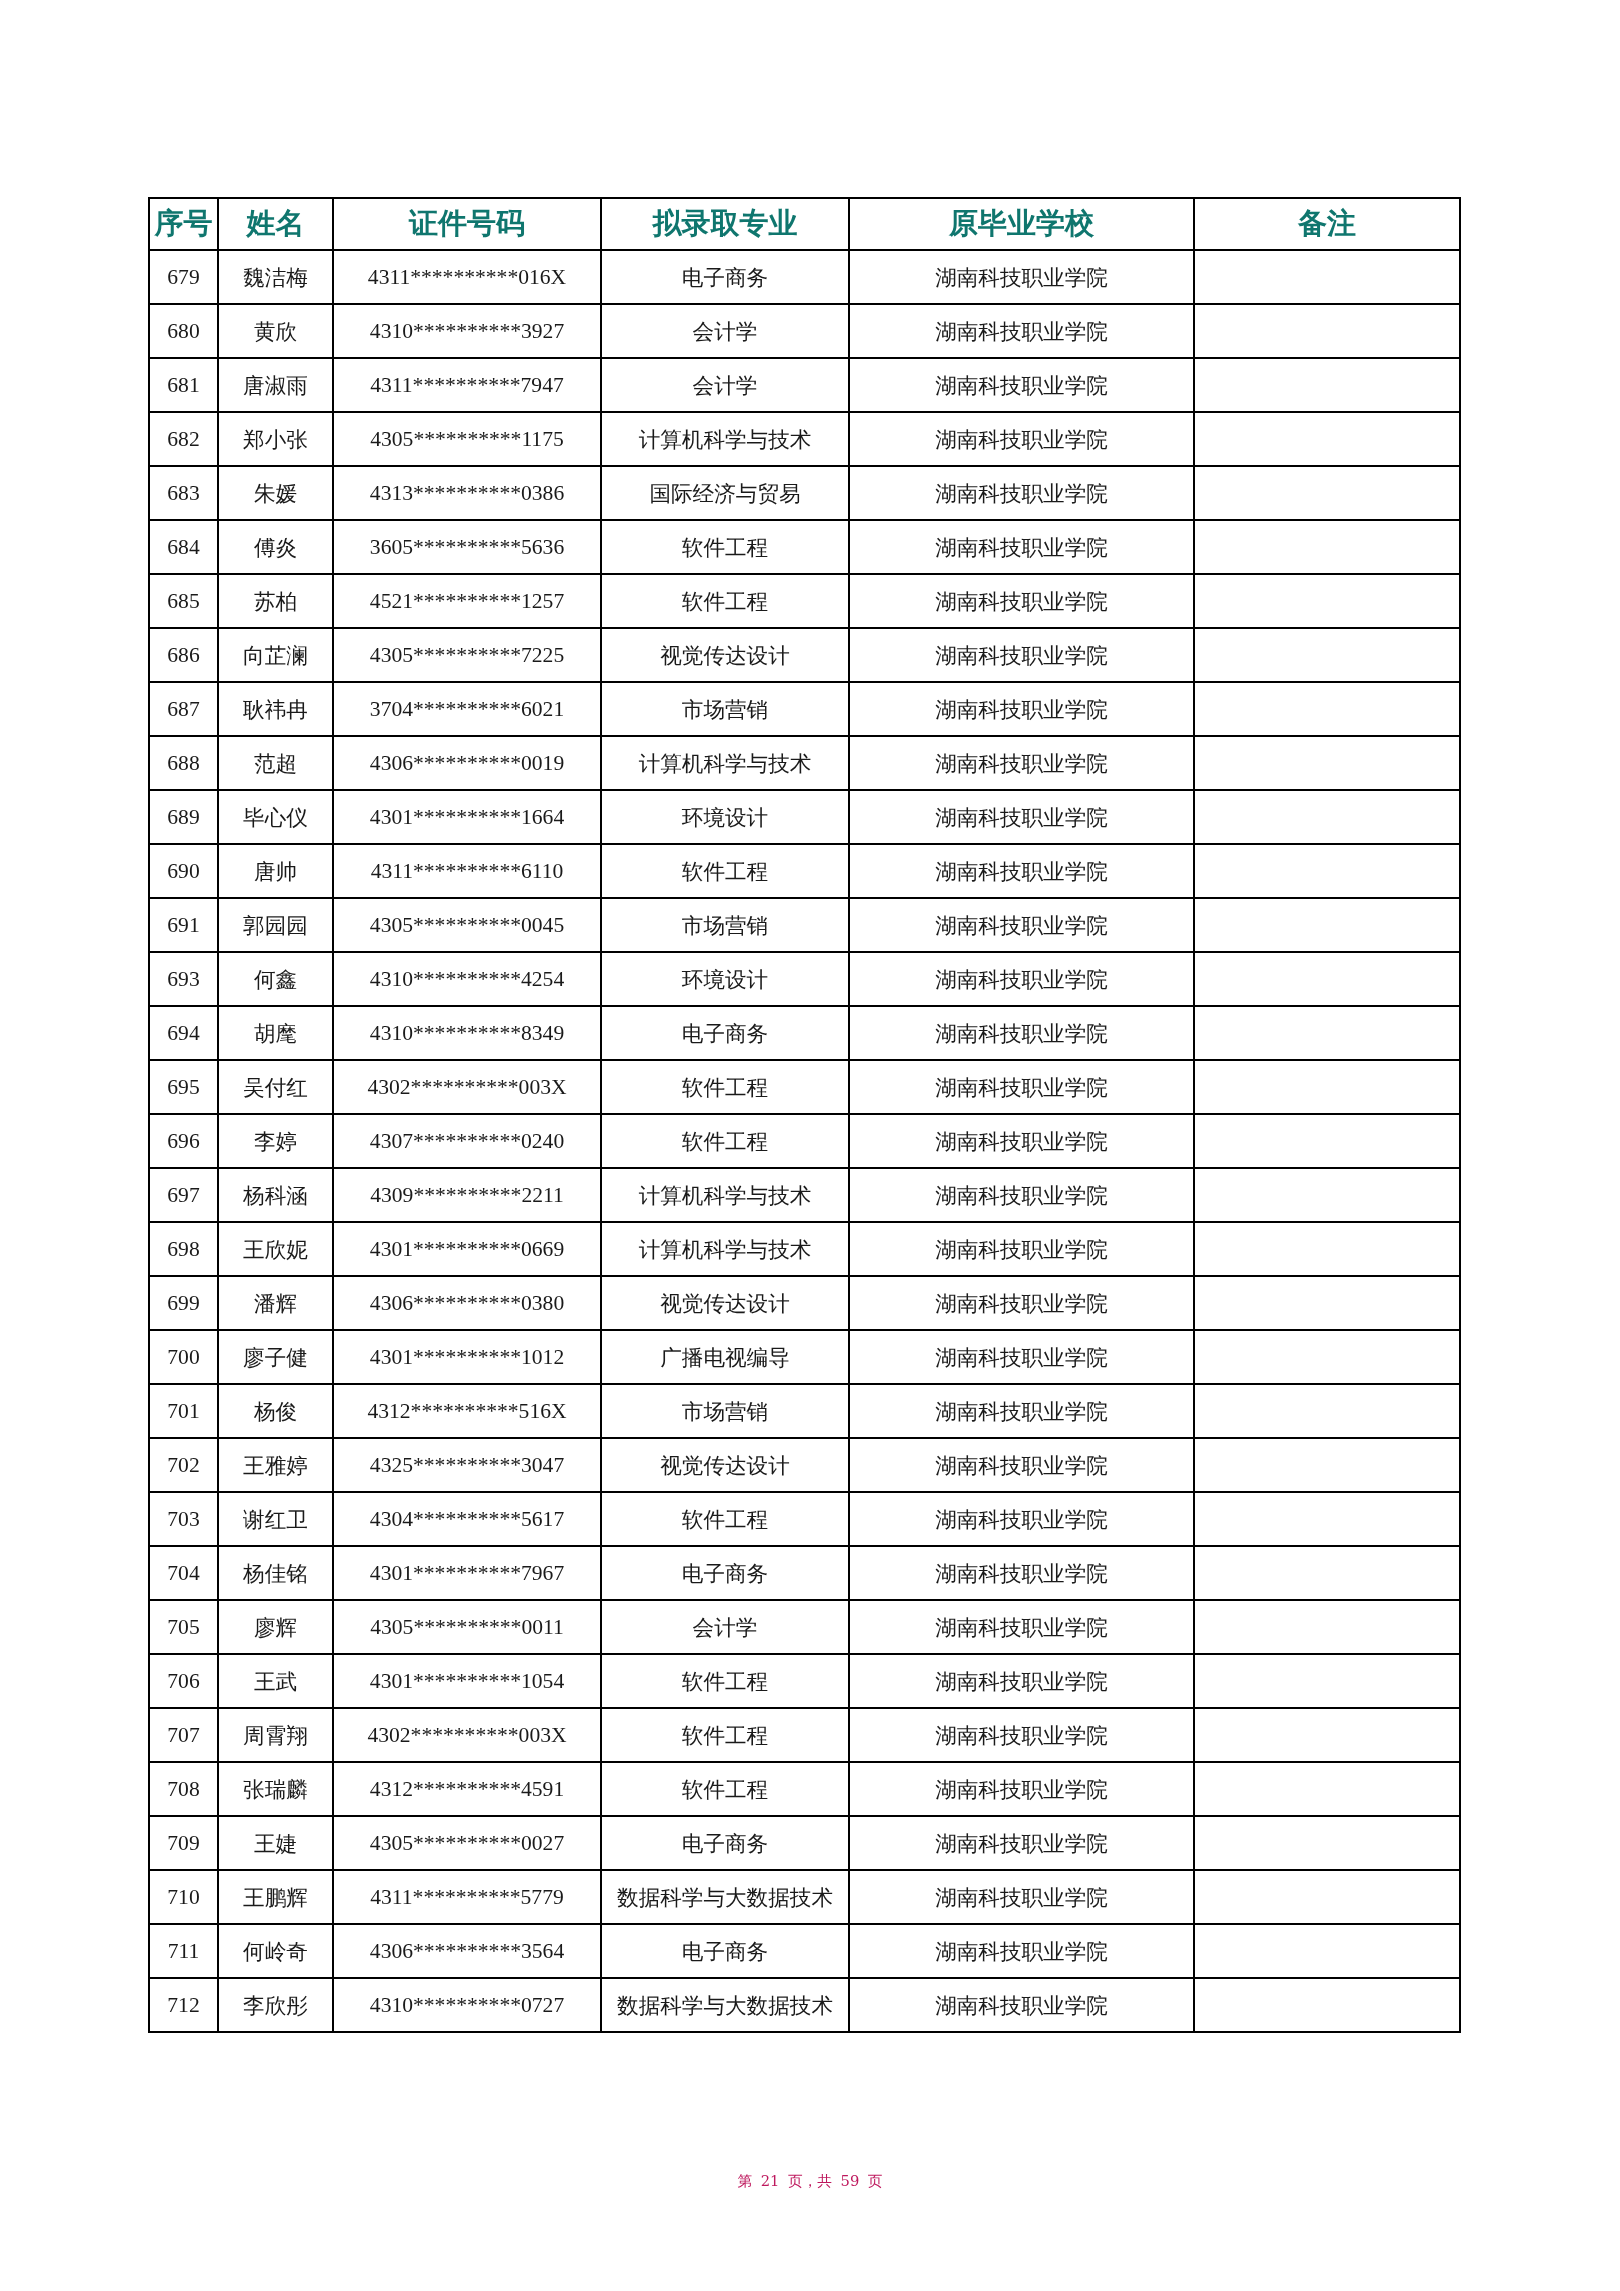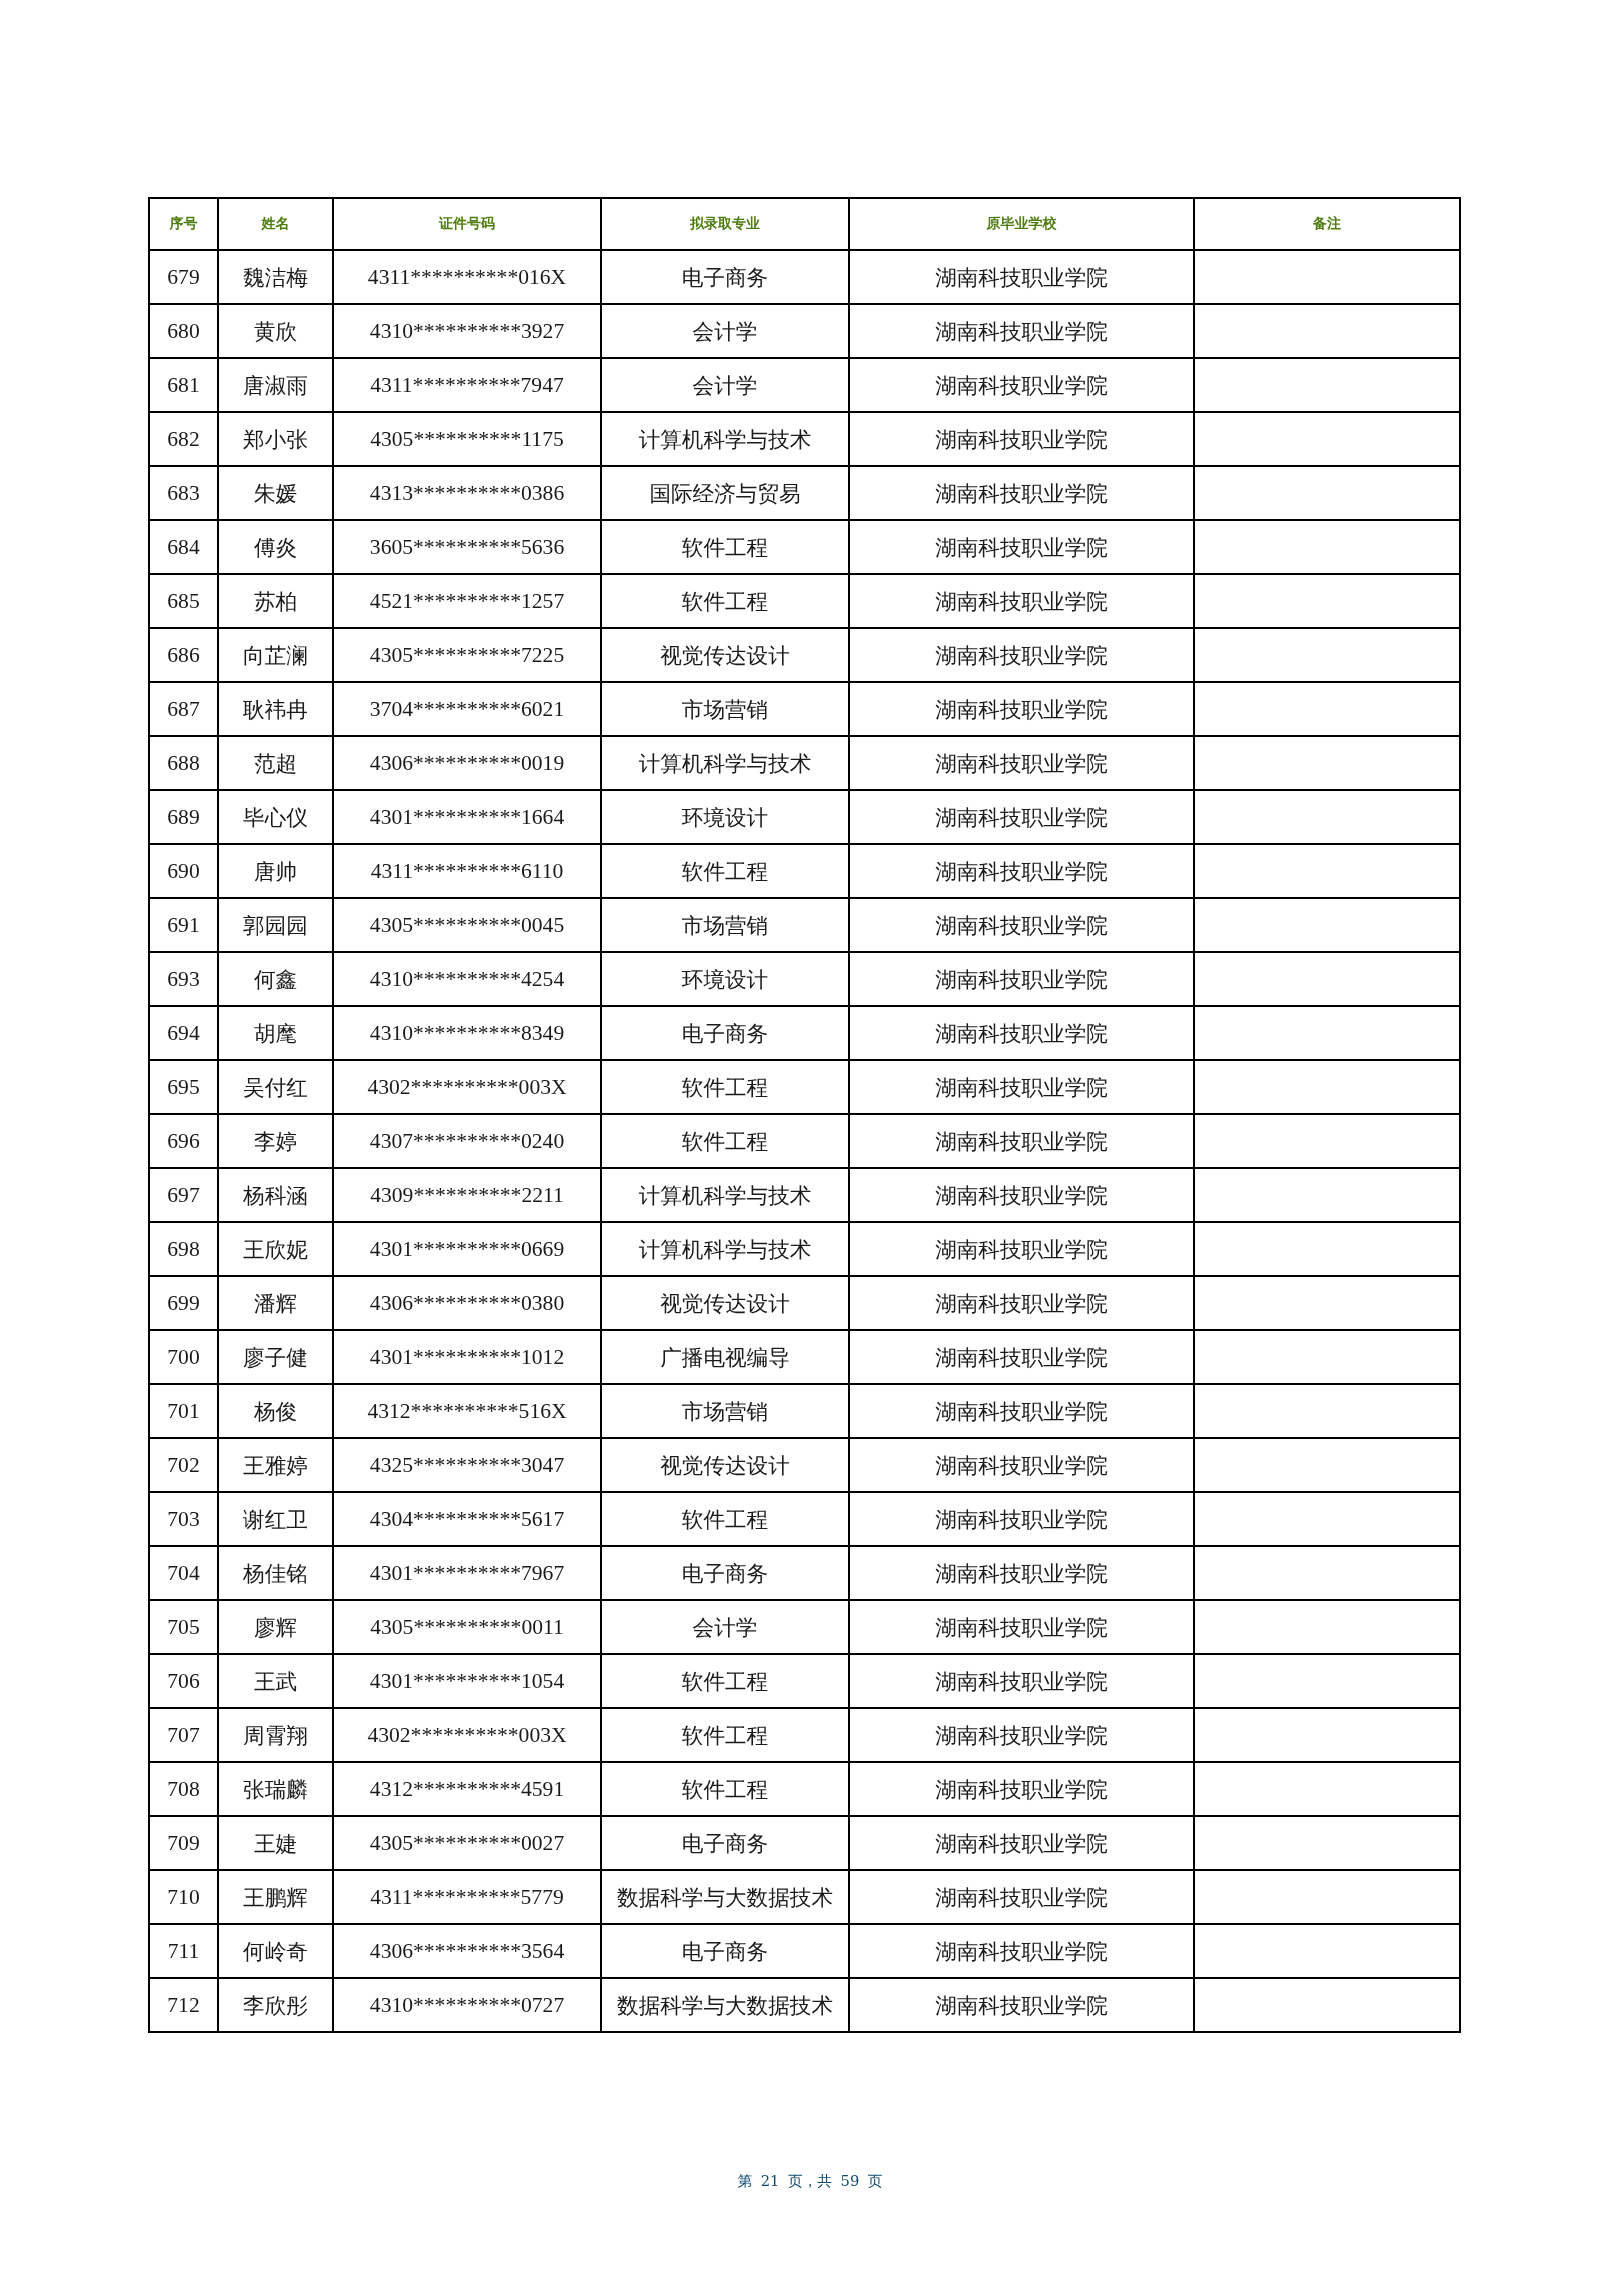--- a/index.html
+++ b/index.html
@@ -36,22 +36,22 @@
       text-align: center;
       vertical-align: middle;
       padding: 0;
       overflow: hidden;
       white-space: nowrap;
     }
     table.roster th {
       height: 50px;
       font-family: "DejaVu Sans", "Liberation Sans", sans-serif;
       font-weight: bold;
-      font-size: 14px;
-      color: #4d7c0f;
+      font-size: 29px;
+      color: #0f766e;
     }
     table.roster td {
       height: 52px;
       font-size: 21.6px;
       color: #1a1a1a;
     }
     td.col-id {
       font-family: "Liberation Serif", "DejaVu Serif", serif;
       font-size: 22.5px;
       letter-spacing: 0px;
@@ -61,21 +61,21 @@
       font-size: 22.5px;
       margin-top: 23px;
     }
     .footer {
       position: absolute;
       top: 2172px;
       left: 0;
       width: 1620px;
       text-align: center;
       font-size: 14.7px;
-      color: #0c4a6e;
+      color: #be185d;
       font-family: "DejaVu Serif", "Liberation Serif", serif;
       word-spacing: 3.9px;
     }
   </style>
 </head>
 <body>
 
 <div class="page">
   <table class="roster">
     <colgroup>

